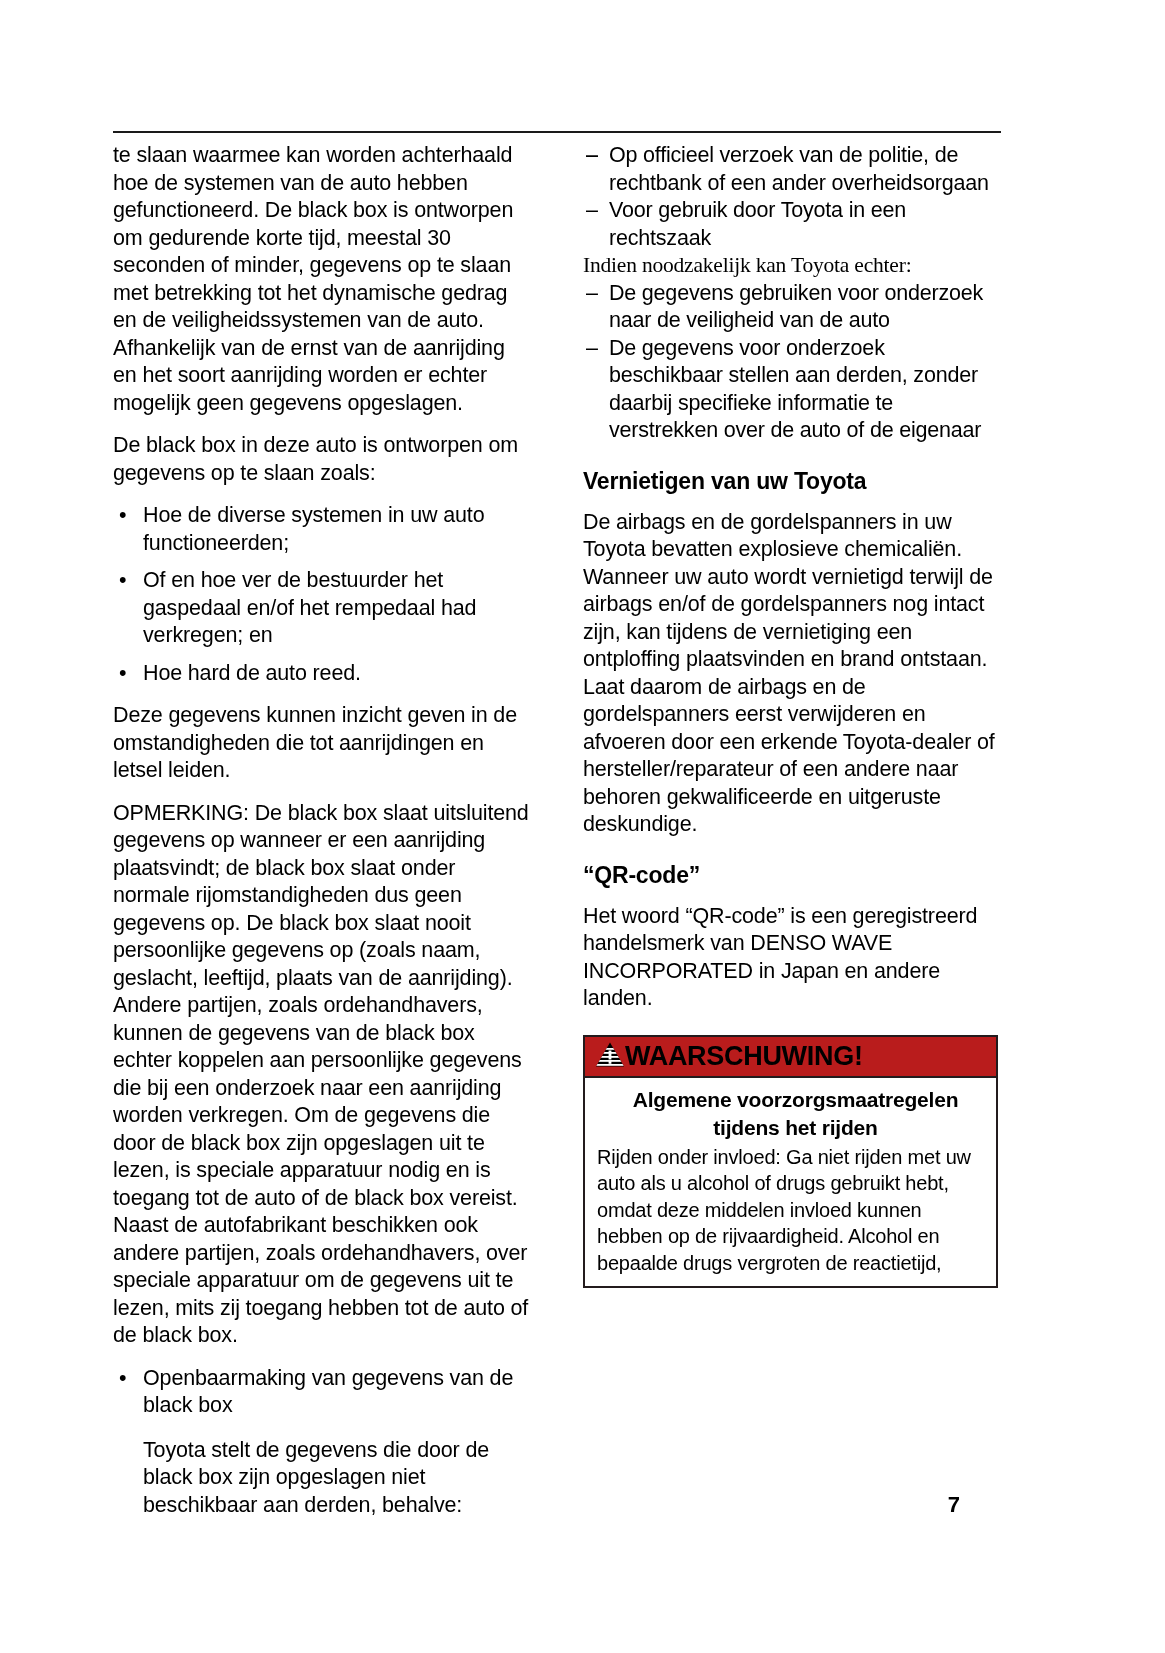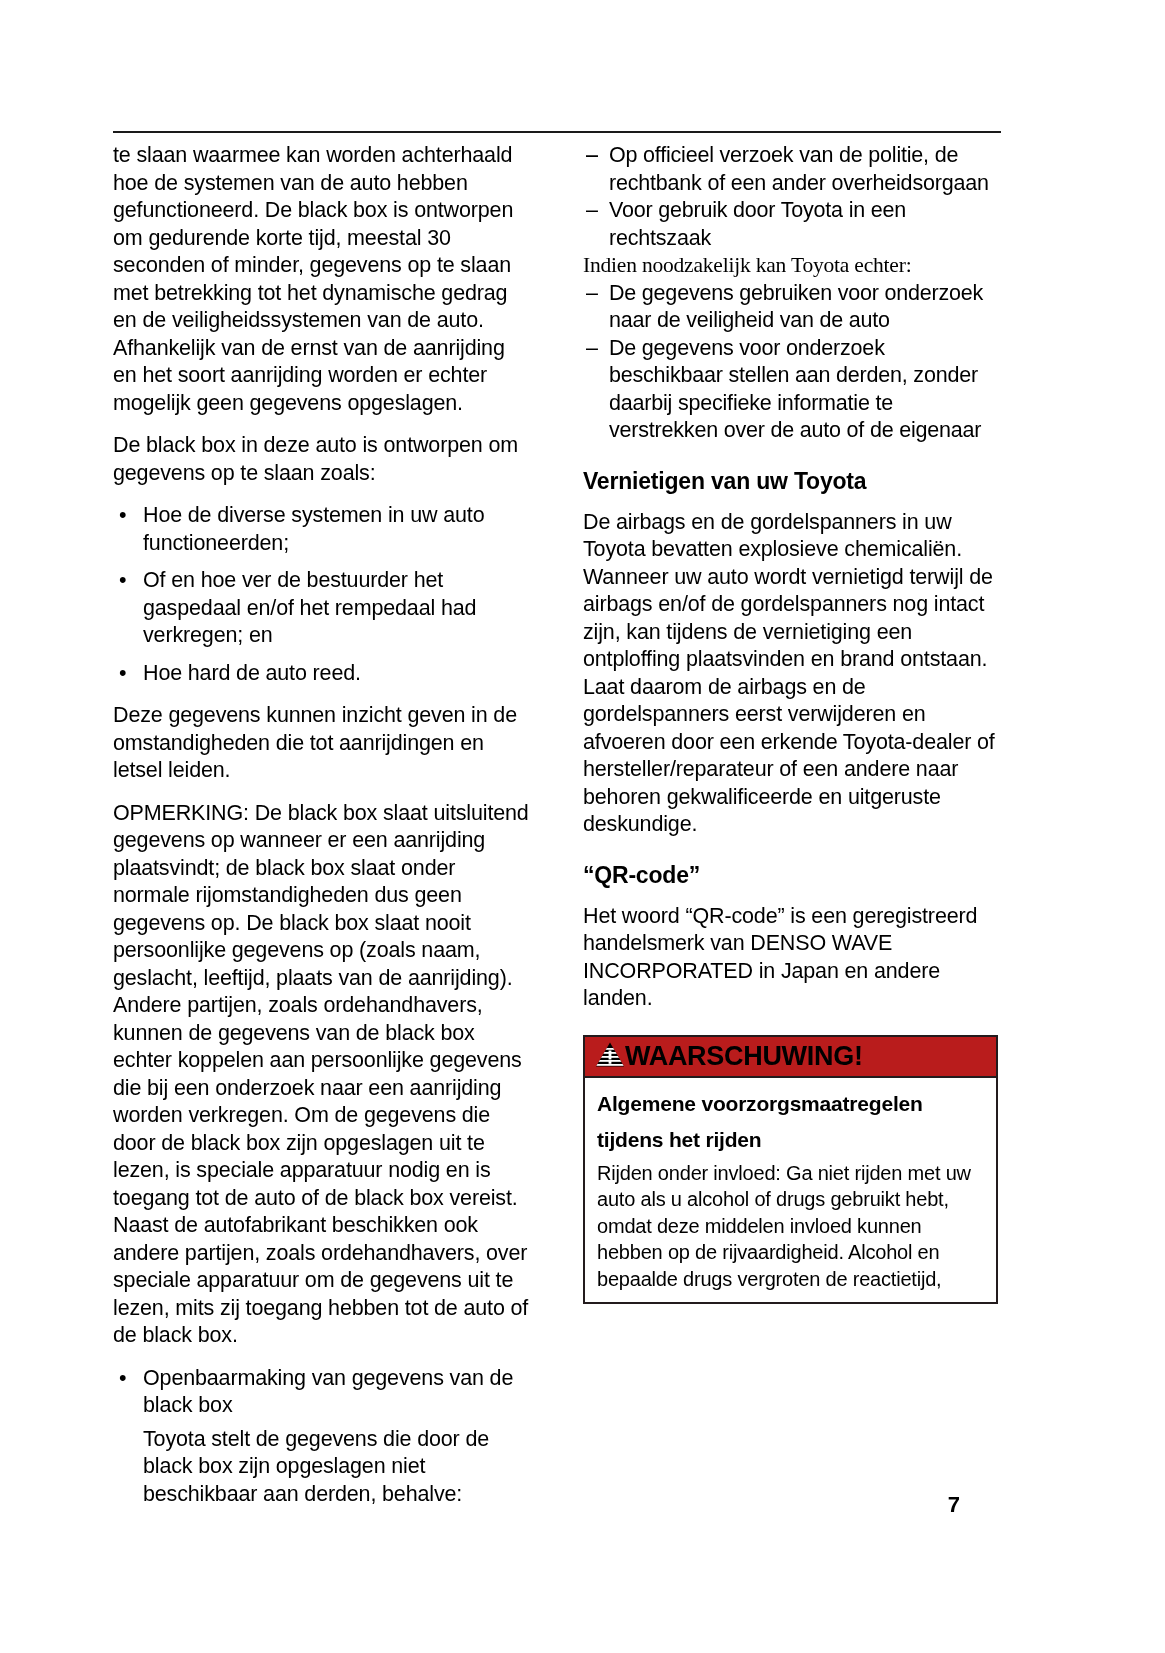--- a/index.html
+++ b/index.html
@@ -67,21 +67,21 @@
   ul.bullets li:last-child { margin-bottom: 0; }
   ul.bullets li .marker {
     position: absolute;
     left: 6px;
     top: 0;
     font-size: 21.5px;
     line-height: 27.5px;
   }
   ul.bullets li .sub {
     display: block;
-    margin-top: 6px;
+    margin-top: 17px;
   }
 
   ul.dashes {
     list-style: none;
     margin: 0;
     padding: 0;
   }
   ul.dashes li {
     position: relative;
     padding-left: 26px;
@@ -136,23 +136,24 @@
     width: 30px;
     height: 27px;
     flex: 0 0 auto;
   }
   .warnbox-body {
     padding: 8px 10px 10px 12px;
   }
   .warnbox-body .wsub {
     font-size: 21px;
     font-weight: bold;
-    line-height: 36px;
-    letter-spacing: -0.2px;
-    margin: 0 0 2px 0;
+    line-height: 28px;
+    letter-spacing: -0.2px;
+    margin: 0 0 2px 8px;
+    text-align: center;
   }
   .warnbox-body .wtext {
     font-size: 20px;
     line-height: 26.5px;
     letter-spacing: -0.2px;
     margin: 0;
   }
 
   .page-number {
     position: absolute;

